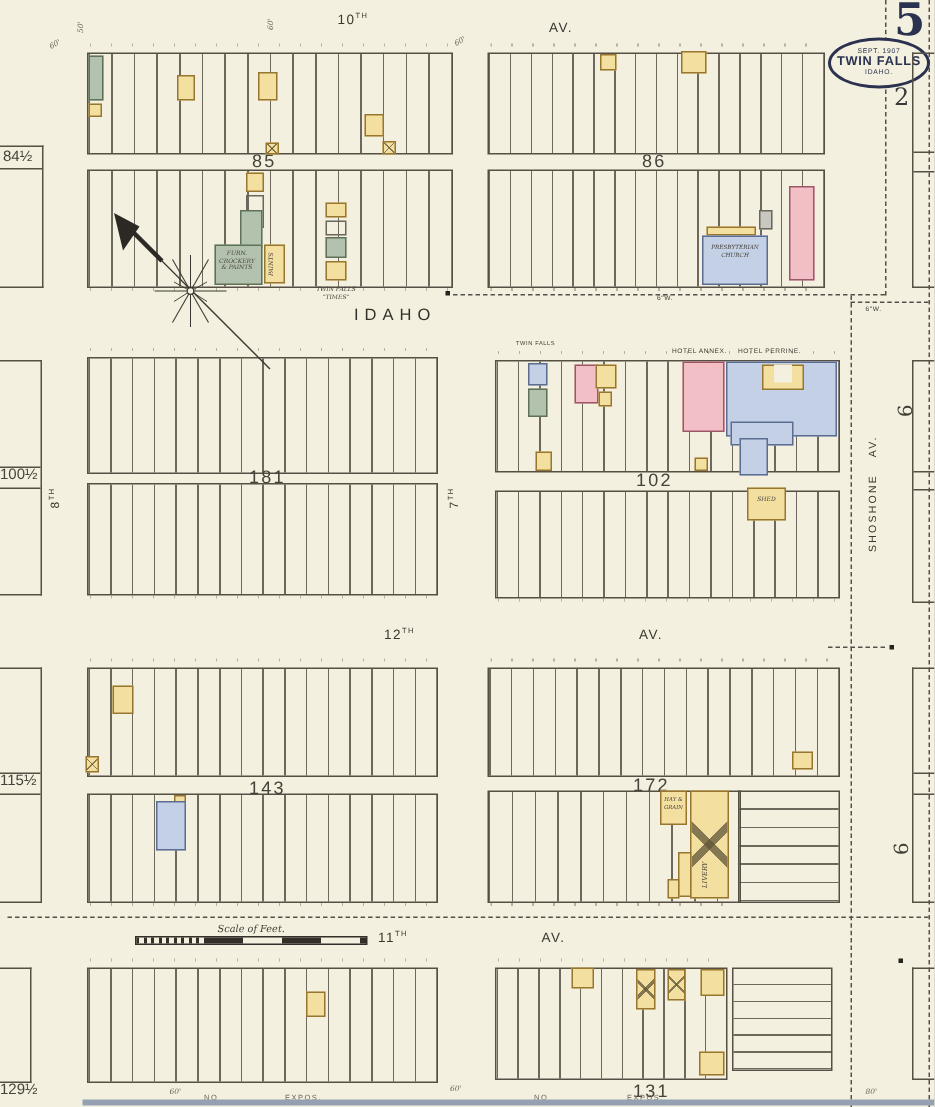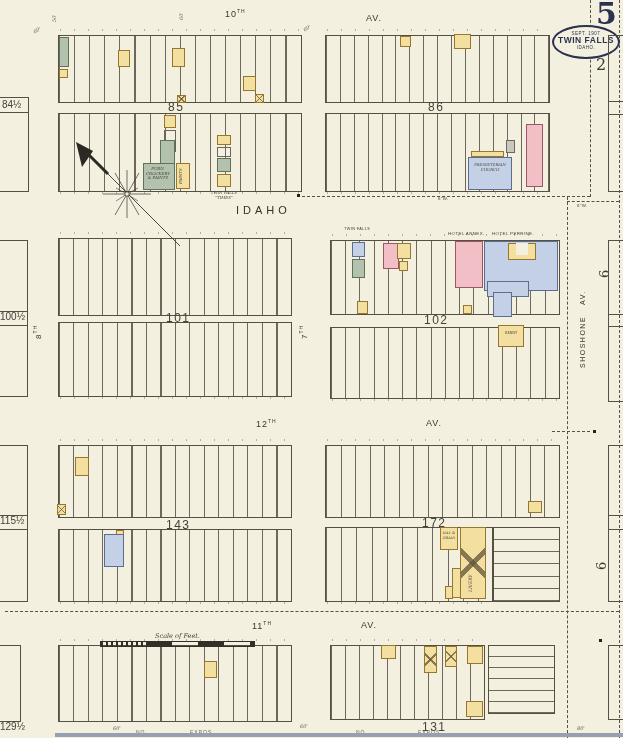--- a/index.html
+++ b/index.html
@@ -39,21 +39,21 @@
   .clip{position:absolute;font-size:5px;letter-spacing:1px;color:#6b675e;white-space:nowrap;}
   .dashv{position:absolute;width:0;border-left:1px dashed #55504a;}
   .dashh{position:absolute;height:0;border-top:1px dashed #55504a;}
   .dot{position:absolute;width:3px;height:3px;background:#26241f;}
   .stamp{position:absolute;left:552px;top:25px;width:68px;height:34px;border:2px solid #2b3250;
          border-radius:50%;background:#f3f0df;color:#2b3250;text-align:center;box-sizing:border-box;padding-top:4px;}
   .stamp .s1{font-size:4.5px;letter-spacing:.5px;}
   .stamp .s2{font-size:8.5px;font-weight:bold;letter-spacing:.5px;line-height:9px;}
   .stamp .s3{font-size:4.5px;letter-spacing:.5px;}
   .pagenum{position:absolute;font-family:"DejaVu Serif",serif;font-weight:bold;color:#2b3250;}
-  .scale{position:absolute;left:100px;top:615px;width:155px;text-align:center;margin-top:17px;}
+  .scale{position:absolute;left:90px;top:615px;width:155px;text-align:center;}
   .scale .cap{font-size:6.5px;font-style:italic;font-family:"DejaVu Serif",serif;color:#45423a;}
   .scale .bar{margin-top:1px;height:4px;border:1px solid #332f28;display:flex;}
   .scale .fine{width:45px;background-image:repeating-linear-gradient(90deg,#332f28 0 2px,transparent 2px 5px);}
   .scale .coarse{flex:1;background-image:repeating-linear-gradient(90deg,#332f28 0 26px,transparent 26px 52px);}
   .botstrip{position:absolute;left:55px;top:733px;width:568px;height:4px;background:#95a1b3;}
 </style>
 </head>
 <body>
 
 <div class="sheet">
@@ -141,21 +141,21 @@
     <div class="tick" style="left:0;top:85px;width:15px"></div>
   </div>
   <div class="partial" style="left:608px;top:445px;width:15px;height:155px;border-top:1px solid #554f44;border-bottom:1px solid #554f44;border-left:1px solid #554f44">
     <div class="tick" style="left:0;top:69px;width:15px"></div>
     <div class="tick" style="left:0;top:83px;width:15px"></div>
   </div>
   <div class="partial" style="left:608px;top:645px;width:15px;height:73px;border-top:1px solid #554f44;border-bottom:1px solid #554f44;border-left:1px solid #554f44"></div>
 
   <div class="lbl bn" style="left:168px;top:100px">85</div>
   <div class="lbl bn" style="left:428px;top:100px">86</div>
-  <div class="lbl bn" style="left:166px;top:311px">101</div>
+  <div class="lbl bn" style="left:166px;top:311px">181</div>
   <div class="lbl bn" style="left:424px;top:313px">102</div>
   <div class="lbl bn" style="left:166px;top:518px">143</div>
   <div class="lbl bn" style="left:422px;top:516px">172</div>
   <div class="lbl bn" style="left:166px;top:762px">130</div>
   <div class="lbl bn" style="left:422px;top:720px">131</div>
   <div class="lbl en" style="left:2px;top:99px">84½</div>
   <div class="lbl en" style="left:0;top:311px">100½</div>
   <div class="lbl en" style="left:0;top:515px">115½</div>
   <div class="lbl en" style="left:0;top:721px">129½</div>
 

